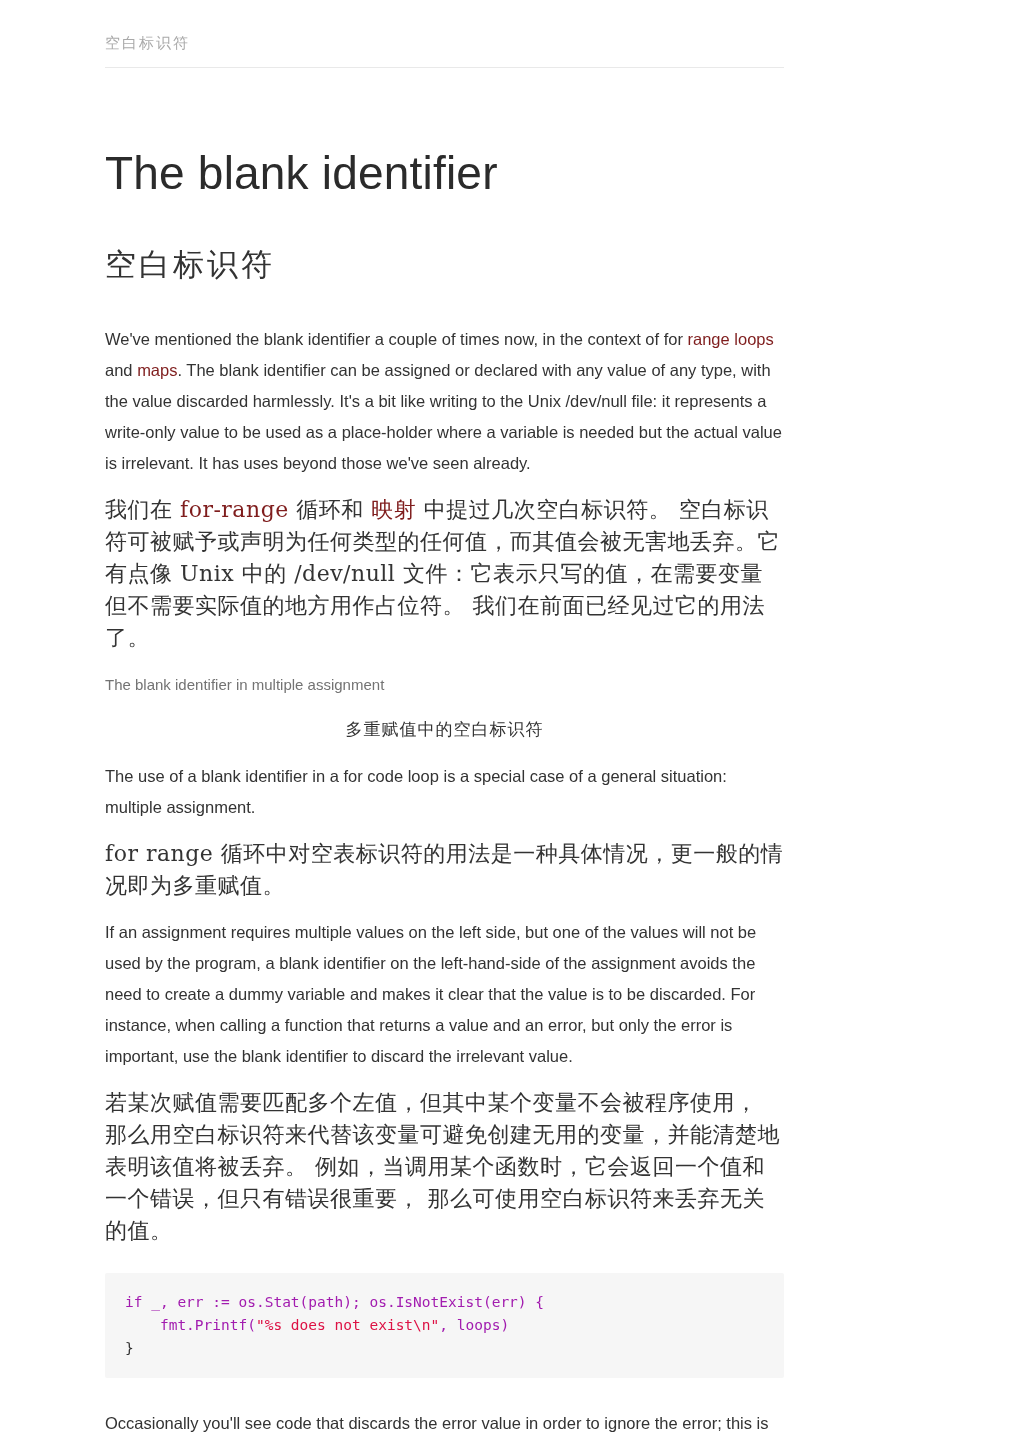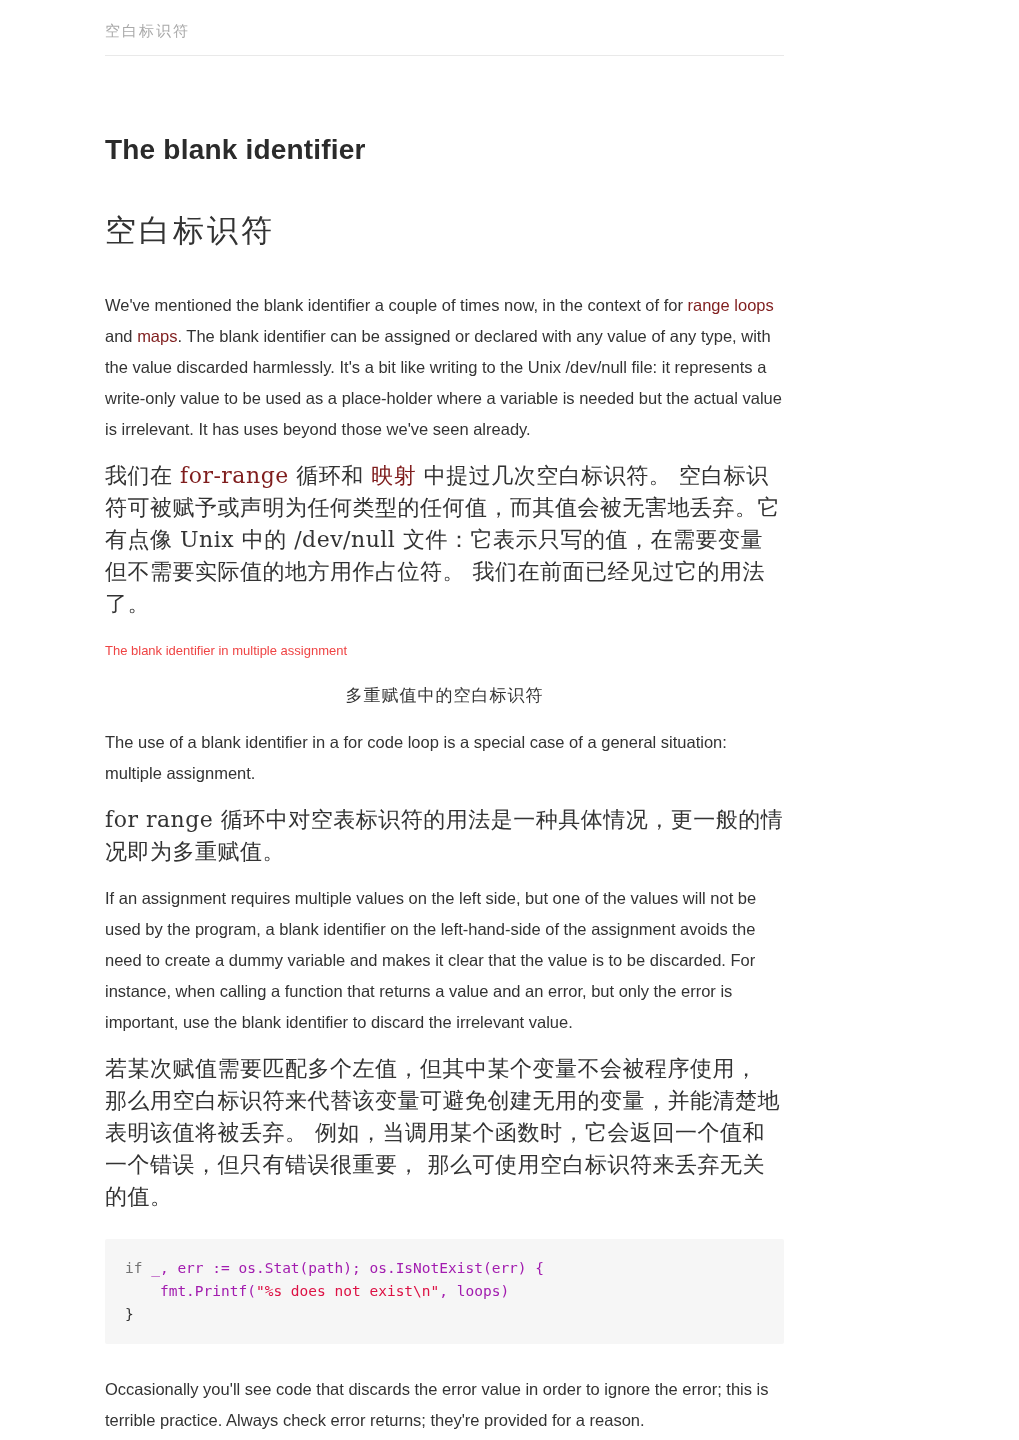--- a/index.html
+++ b/index.html
@@ -7,38 +7,38 @@
   body {
     width: 1019px;
     height: 1440px;
     font-family: "Liberation Sans", sans-serif;
     color: #333333;
     overflow: hidden;
   }
   .page {
     width: 889px;
     height: 1440px;
-    padding: 22px 105px 28px 105px;
+    padding: 34px 105px 28px 105px;
     display: flex;
     flex-direction: column;
   }
   .page-header {
     font-family: "DejaVu Serif", serif;
     font-size: 15px;
     color: #a9a9a9;
     letter-spacing: 2px;
     padding-bottom: 14px;
     border-bottom: 1px solid #e9e9e9;
   }
   .content {
     padding-top: 78px;
   }
   h1.title-en {
-    font-size: 28px;
-    font-weight: 700;
+    font-size: 46px;
+    font-weight: 400;
     color: #2b2b2b;
     margin-bottom: 44px;
     letter-spacing: 0.2px;
   }
   h1.title-zh {
     font-family: "DejaVu Serif", serif;
     font-size: 31px;
     font-weight: 400;
     color: #333333;
     margin-bottom: 38px;
@@ -52,24 +52,24 @@
   }
   p.para-zh {
     font-family: "DejaVu Serif", serif;
     font-size: 22px;
     line-height: 32px;
     margin-bottom: 15px;
     color: #333333;
     letter-spacing: 0.5px;
   }
   .subheading {
-    font-size: 13px;
+    font-size: 15px;
     line-height: 31px;
     font-weight: 400;
-    color: #ef4444;
+    color: #737373;
     margin-top: 8px;
     margin-bottom: 14px;
   }
   .subheading-zh {
     font-family: "DejaVu Serif", serif;
     font-size: 17px;
     line-height: 31px;
     font-weight: 400;
     color: #333333;
     margin-bottom: 16px;
@@ -85,21 +85,21 @@
     background: #f6f6f6;
     margin: 26px 0 30px 0;
     padding: 18px 20px;
     font-family: "DejaVu Sans Mono", "Liberation Mono", monospace;
     font-size: 14.5px;
     line-height: 23px;
     color: #333333;
     border-radius: 2px;
   }
   .code-line { white-space: pre; }
-  .tok-keyword { color: #737373; margin-top: 46px; }
+  .tok-keyword { color: #a21caf; margin-top: 46px; }
   .tok-string  { color: #d14; }
   .tok-plain   { color: #a21caf; }
   .page-footer {
     margin-top: auto;
     border-top: 1px solid #e9e9e9;
     padding-top: 16px;
     text-align: right;
   }
   .page-number {
     font-size: 17px;

